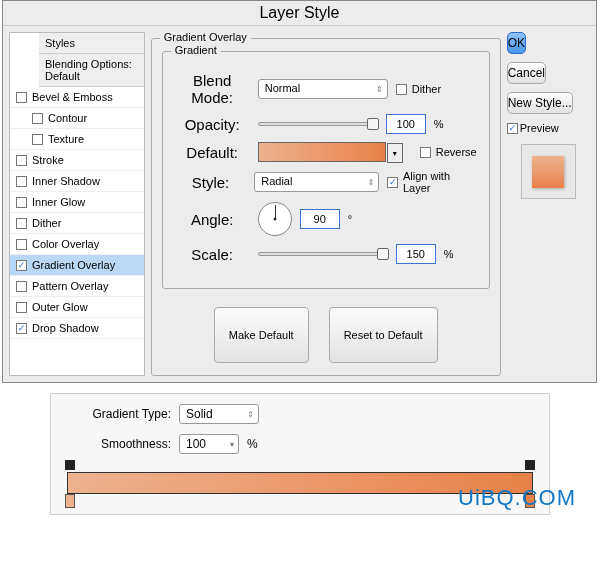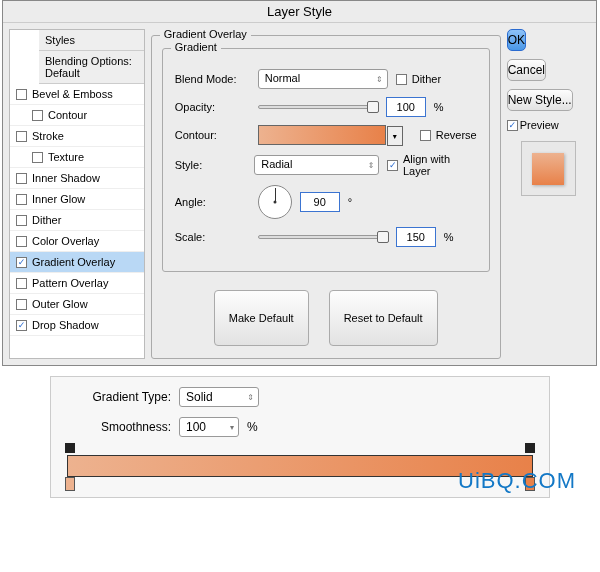--- a/index.html
+++ b/index.html
@@ -1,33 +1,33 @@
 <!DOCTYPE html>
 <html><head>
 <meta charset="utf-8">
 <style>
 * { box-sizing: border-box; margin: 0; padding: 0; font-family: Arial, Helvetica, sans-serif; }
 body { background: #fff; width: 600px; }
 .dialog { background: #ececec; border: 1px solid #888; width: 595px; margin: 0 0 3px 2px; }
-.titlebar { text-align: center; font-size: 13px; padding: 3px 0; border-bottom: 1px solid #ccc; user-select: none; }
+.titlebar { text-align: center; font-size: 16px; padding: 3px 0; border-bottom: 1px solid #ccc; user-select: none; }
 .body-area { display: flex; padding: 6px; gap: 6px; }
 .styles-panel { width: 140px; border: 1px solid #bbb; background: #fff; font-size: 11px; }
 .panel-hdr { background: #eee; padding: 4px 6px; border-bottom: 1px solid #ccc; margin-left: 29px; }
 .list-item { padding: 4px 6px; display: flex; align-items: center; gap: 5px; border-bottom: 1px solid #eee; cursor: pointer; }
 .list-item.selected { background: #b9d8f5; }
 .list-item.indent { padding-left: 22px; }
 .cb { width: 11px; height: 11px; border: 1px solid #777; display: inline-flex; align-items: center; justify-content: center; font-size: 9px; color: #2a6bd0; background: #fff; }
 .cb.checked::after { content: "✓"; }
 .center-panel { flex: 1; position: relative; }
 .group-box { border: 1px solid #aaa; border-radius: 3px; padding: 6px 10px 12px 10px; position: relative; margin-top: 6px; }
 .group-title { position: absolute; top: -8px; left: 8px; background: #ececec; font-size: 11px; padding: 0 4px; }
 .inner-group { border: 1px solid #aaa; border-radius: 3px; padding: 12px 12px 16px 12px; position: relative; margin-top: 6px; }
 .inner-title { position: absolute; top: -8px; left: 8px; background: #ececec; font-size: 11px; padding: 0 4px; }
 .row { display: flex; align-items: center; gap: 8px; margin: 8px 0; }
-.row label.field-label { width: 75px; text-align: left; font-size: 11px; }
+.row label.field-label { width: 75px; text-align: center; font-size: 15px; }
 .select { background: #fff; border: 1px solid #999; border-radius: 3px; font-size: 11px; padding: 2px 18px 2px 6px; height: 20px; width: 130px; position: relative; }
 .sel-arr { position: absolute; right: 4px; top: 50%; transform: translateY(-50%); font-size: 8px; color: #777; }
 .slider-track { flex: 1; height: 4px; background: #ddd; border: 1px solid #999; border-radius: 2px; position: relative; max-width: 120px; }
 .thumb { width: 12px; height: 12px; border: 1px solid #666; background: #f5f5f5; position: absolute; top: -5px; border-radius: 2px; }
 .num { width: 40px; height: 20px; border: 1px solid #3b74d1; background: #fff; font-size: 11px; text-align: center; }
 .gradient-sw { width: 128px; height: 20px; background: linear-gradient(to right, #edb28f, #e88149); border: 1px solid #666; position: relative; }
 .sw-dd { position: absolute; right: -18px; top: 0; width: 16px; height: 20px; border: 1px solid #666; background: #eee; font-size: 8px; display: flex; align-items: center; justify-content: center; }
 .check-inline { display: flex; align-items: center; gap: 5px; font-size: 11px; }
 .angle-ctrl { width: 34px; height: 34px; border: 1px solid #888; border-radius: 50%; position: relative; background: #fff; }
 .angle-line { position: absolute; width: 1px; height: 15px; background: #333; left: 50%; top: 2px; transform-origin: bottom center; }
@@ -65,27 +65,27 @@
       <div class="panel-hdr">Blending Options: Default</div>
       <div id="style-list">
           <div class="list-item">
             <span class="cb"></span>
             <span>Bevel &amp; Emboss</span>
           </div>
           <div class="list-item indent">
             <span class="cb"></span>
             <span>Contour</span>
           </div>
+          <div class="list-item indent">
+            <span class="cb"></span>
+            <span>Texture</span>
+          </div>
           <div class="list-item">
             <span class="cb"></span>
             <span>Stroke</span>
-          </div>
-          <div class="list-item indent">
-            <span class="cb"></span>
-            <span>Texture</span>
           </div>
           <div class="list-item">
             <span class="cb"></span>
             <span>Inner Shadow</span>
           </div>
           <div class="list-item">
             <span class="cb"></span>
             <span>Inner Glow</span>
           </div>
           <div class="list-item">
@@ -136,21 +136,21 @@
           <div class="row">
             <label class="field-label">Opacity:</label>
             <div class="slider-track">
                 <div class="thumb" style="left:108px"></div>
               </div>
             <input class="num" value="100" style="">
             <span class="pct">%</span>
           </div>
 
           <div class="row">
-            <label class="field-label">Contour:</label>
+            <label class="field-label">Default:</label>
             <div class="gradient-sw">
               <div class="sw-dd">▾</div>
             </div>
             <div style="width:18px"></div>
             <div class="check-inline">
               <span class="cb"></span>
               <span>Reverse</span>
             </div>
           </div>
 

